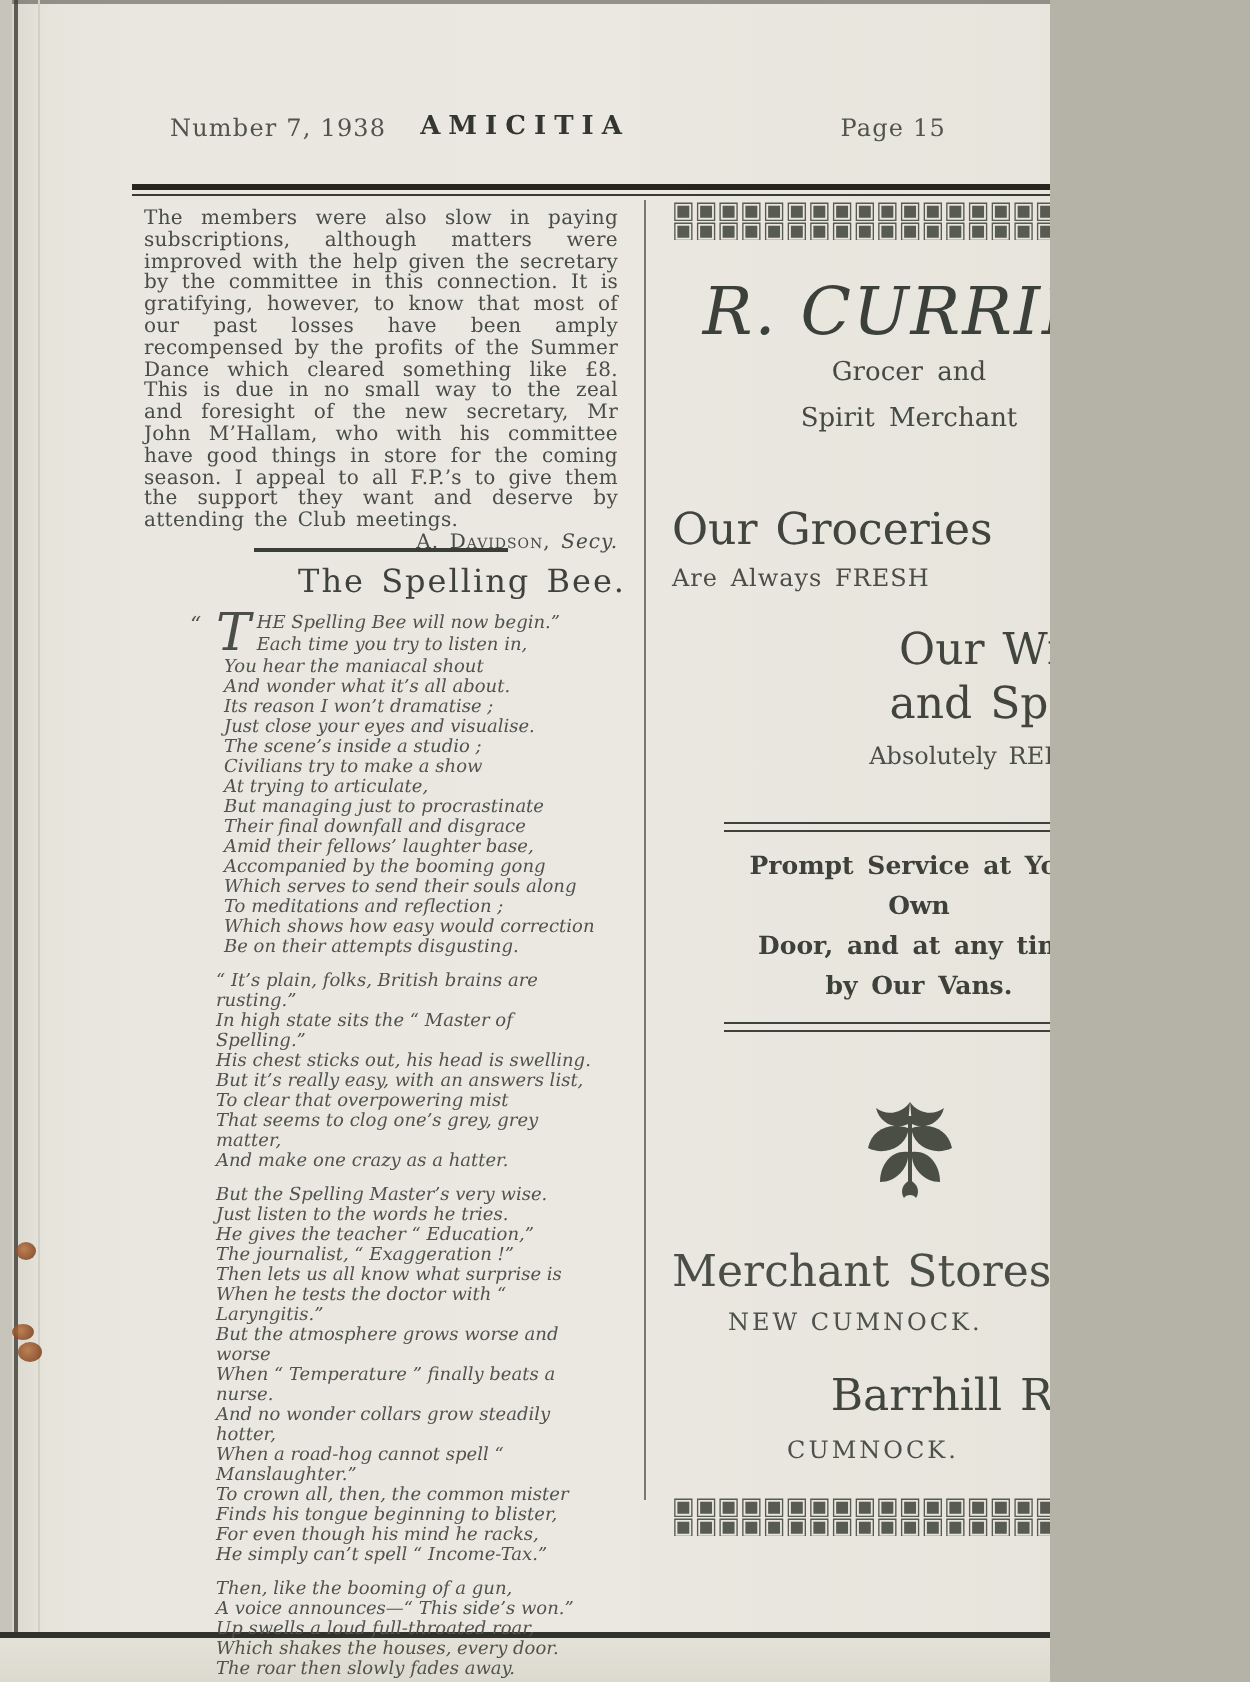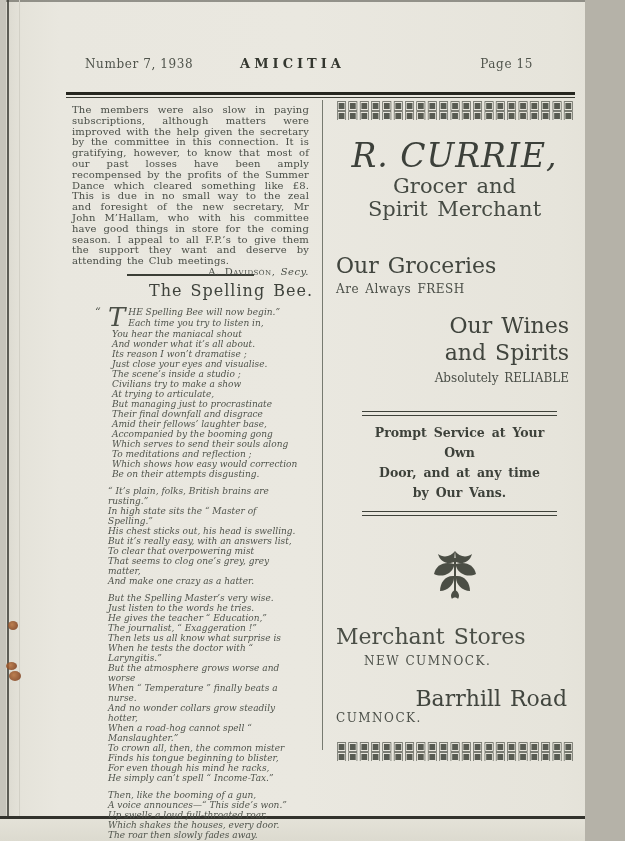--- a/index.html
+++ b/index.html
@@ -1,17 +1,17 @@
 <!DOCTYPE html>
 <html><head>
 <meta charset="utf-8">
 <style>
   html,body{margin:0;padding:0;}
   body{width:625px;height:841px;overflow:hidden;background:#b5b2a8;}
-  .scan{position:relative;width:585px;height:841px;overflow:hidden;
+  .scan{position:relative;width:525px;height:841px;overflow:hidden;
         background:linear-gradient(90deg,#ccc9c0 0,#dddbd1 8px,#e5e3da 22px,#e9e7df 60px,#eae8e0 300px,#e6e4db 560px,#e2e0d6 625px);
         font-family:"DejaVu Serif", serif;color:#4a4e47;}
   
   .top-strip{position:absolute;top:0;left:0;right:0;height:2px;background:#4a4a44;opacity:.55;}
   .edge-band{position:absolute;top:0;left:0;width:6px;height:100%;background:#c6c4bb;}
   .edge-line{position:absolute;top:0;left:7px;width:2px;height:816px;background:#3c3c36;opacity:.8;}
   .fold-line{position:absolute;top:0;left:19px;width:1px;height:816px;background:#d2d0c6;}
   .bottom-line{position:absolute;top:816px;left:0;right:0;height:3px;background:#32322c;}
   .bottom-strip{position:absolute;top:819px;left:0;right:0;bottom:0;background:linear-gradient(180deg,#e4e2d8,#dcdacf);}
   .rust{position:absolute;border-radius:50%;background:radial-gradient(circle at 40% 40%,#b66f3a,#7f3f1c 75%);opacity:.85;}
@@ -36,34 +36,34 @@
   .poem-heading{margin:0;font-size:16px;font-weight:normal;text-align:right;letter-spacing:1px;color:#3e423b;word-spacing:2px;}
   .poem{margin:7px 0 0 36px;font-size:9px;font-style:italic;line-height:10px;color:#4f534b;width:200px;}
   .stanza{margin:0 0 7px 4px;}
   .stanza.indented{margin-left:8px;}
   .lead{position:relative;margin-left:4px;line-height:11px;}
   .lead .oq{position:absolute;left:-13px;top:0;font-size:11px;}
   .dropcap{float:left;font-size:26px;line-height:20px;margin:0 3px 0 0;font-style:italic;color:#4b4f47;}
   
   .tiles{font-family:"DejaVu Sans",sans-serif;font-size:12px;line-height:10px;letter-spacing:0;color:#585b52;text-align:center;overflow:hidden;white-space:nowrap;}
   .ad-name{margin-top:16px;text-align:center;font-size:33px;font-style:italic;letter-spacing:1px;color:#3c403a;}
-  .ad-sub{text-align:center;font-size:21px;line-height:23px;word-spacing:3px;color:#454a43;}
+  .ad-sub{text-align:center;font-size:13px;line-height:23px;word-spacing:3px;color:#454a43;}
   .grocer-title{margin-top:32px;font-size:22px;color:#41453e;word-spacing:2px;}
   .grocer-sub{margin-top:4px;font-size:12px;letter-spacing:.5px;word-spacing:2px;color:#4a4e47;}
   .wines{margin-top:16px;text-align:right;padding-right:4px;}
   .wines-title{font-size:22px;line-height:27px;color:#41453e;word-spacing:2px;}
   .wines-sub{margin-top:5px;font-size:12px;word-spacing:2px;color:#4a4e47;}
   .service{margin:26px 16px 0 26px;text-align:center;}
   .drule{height:3px;border-top:1px solid #3f423a;border-bottom:1px solid #3f423a;}
   .service-text{padding:7px 0 8px 0;font-size:12.5px;font-weight:bold;line-height:20px;word-spacing:2.5px;color:#3d413a;}
   .fleuron{display:block;margin:34px auto 0 auto;}
   .store1-name{margin-top:24px;font-size:22px;color:#4a4e46;word-spacing:2px;}
   .store1-place{margin:5px 0 0 28px;font-size:12px;letter-spacing:1.5px;color:#4d514a;}
   .store2-name{margin-top:18px;text-align:right;padding-right:6px;font-size:22px;color:#41453e;word-spacing:2px;}
-  .store2-place{margin-top:0;text-align:left;padding-right:36px;font-size:12px;letter-spacing:1.5px;color:#4d514a;}
+  .store2-place{margin-top:7px;text-align:center;padding-right:36px;font-size:12px;letter-spacing:1.5px;color:#4d514a;}
   .tiles-bottom{margin-top:16px;}
 </style>
 </head>
 <body>
 
 <div class="scan">
 
   <div class="top-strip"></div>
   <div class="edge-band"></div>
   <div class="edge-line"></div>

